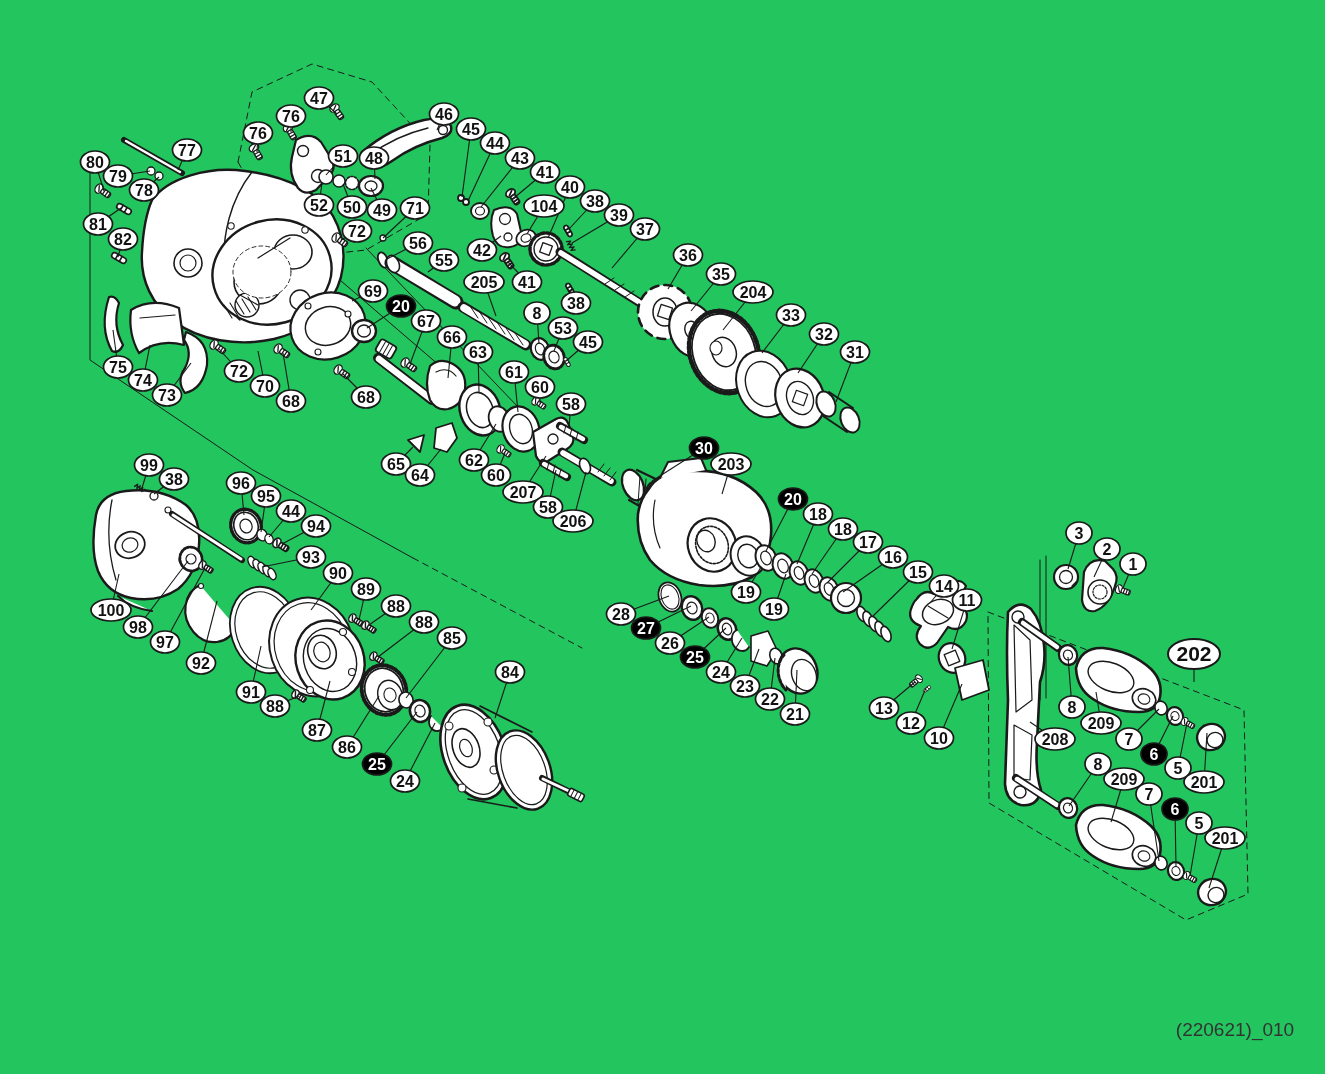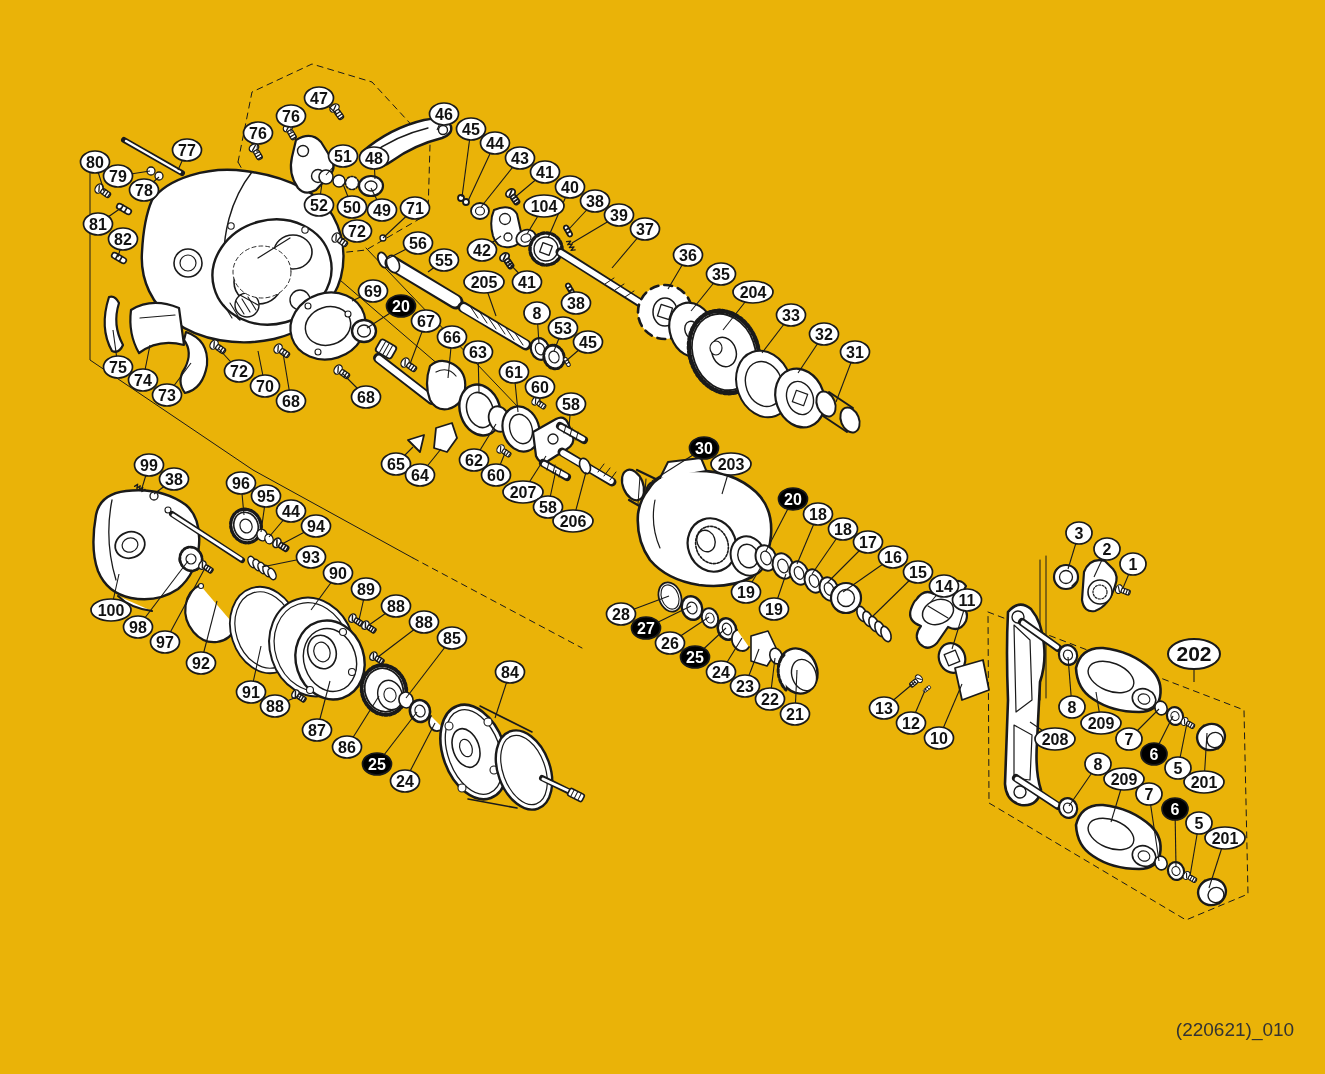--- a/index.html
+++ b/index.html
@@ -1,17 +1,17 @@
 <!DOCTYPE html>
 <html><head>
 <meta charset="utf-8">
 <style>
   html,body{margin:0;padding:0;background:#fff;}
   body{font-family:"Liberation Sans", sans-serif;}
-  #stage{position:relative;width:1325px;height:1074px;background:#eab308;overflow:hidden;}
+  #stage{position:relative;width:1325px;height:1074px;background:#22c55e;overflow:hidden;}
   svg{display:block;}
   text{font-family:"Liberation Sans", sans-serif;}
 </style>
 </head>
 <body>
 
 <div id="stage">
 <svg id="diagram" width="1325" height="1074" viewBox="0 0 1325 1074">
 
   <defs>

